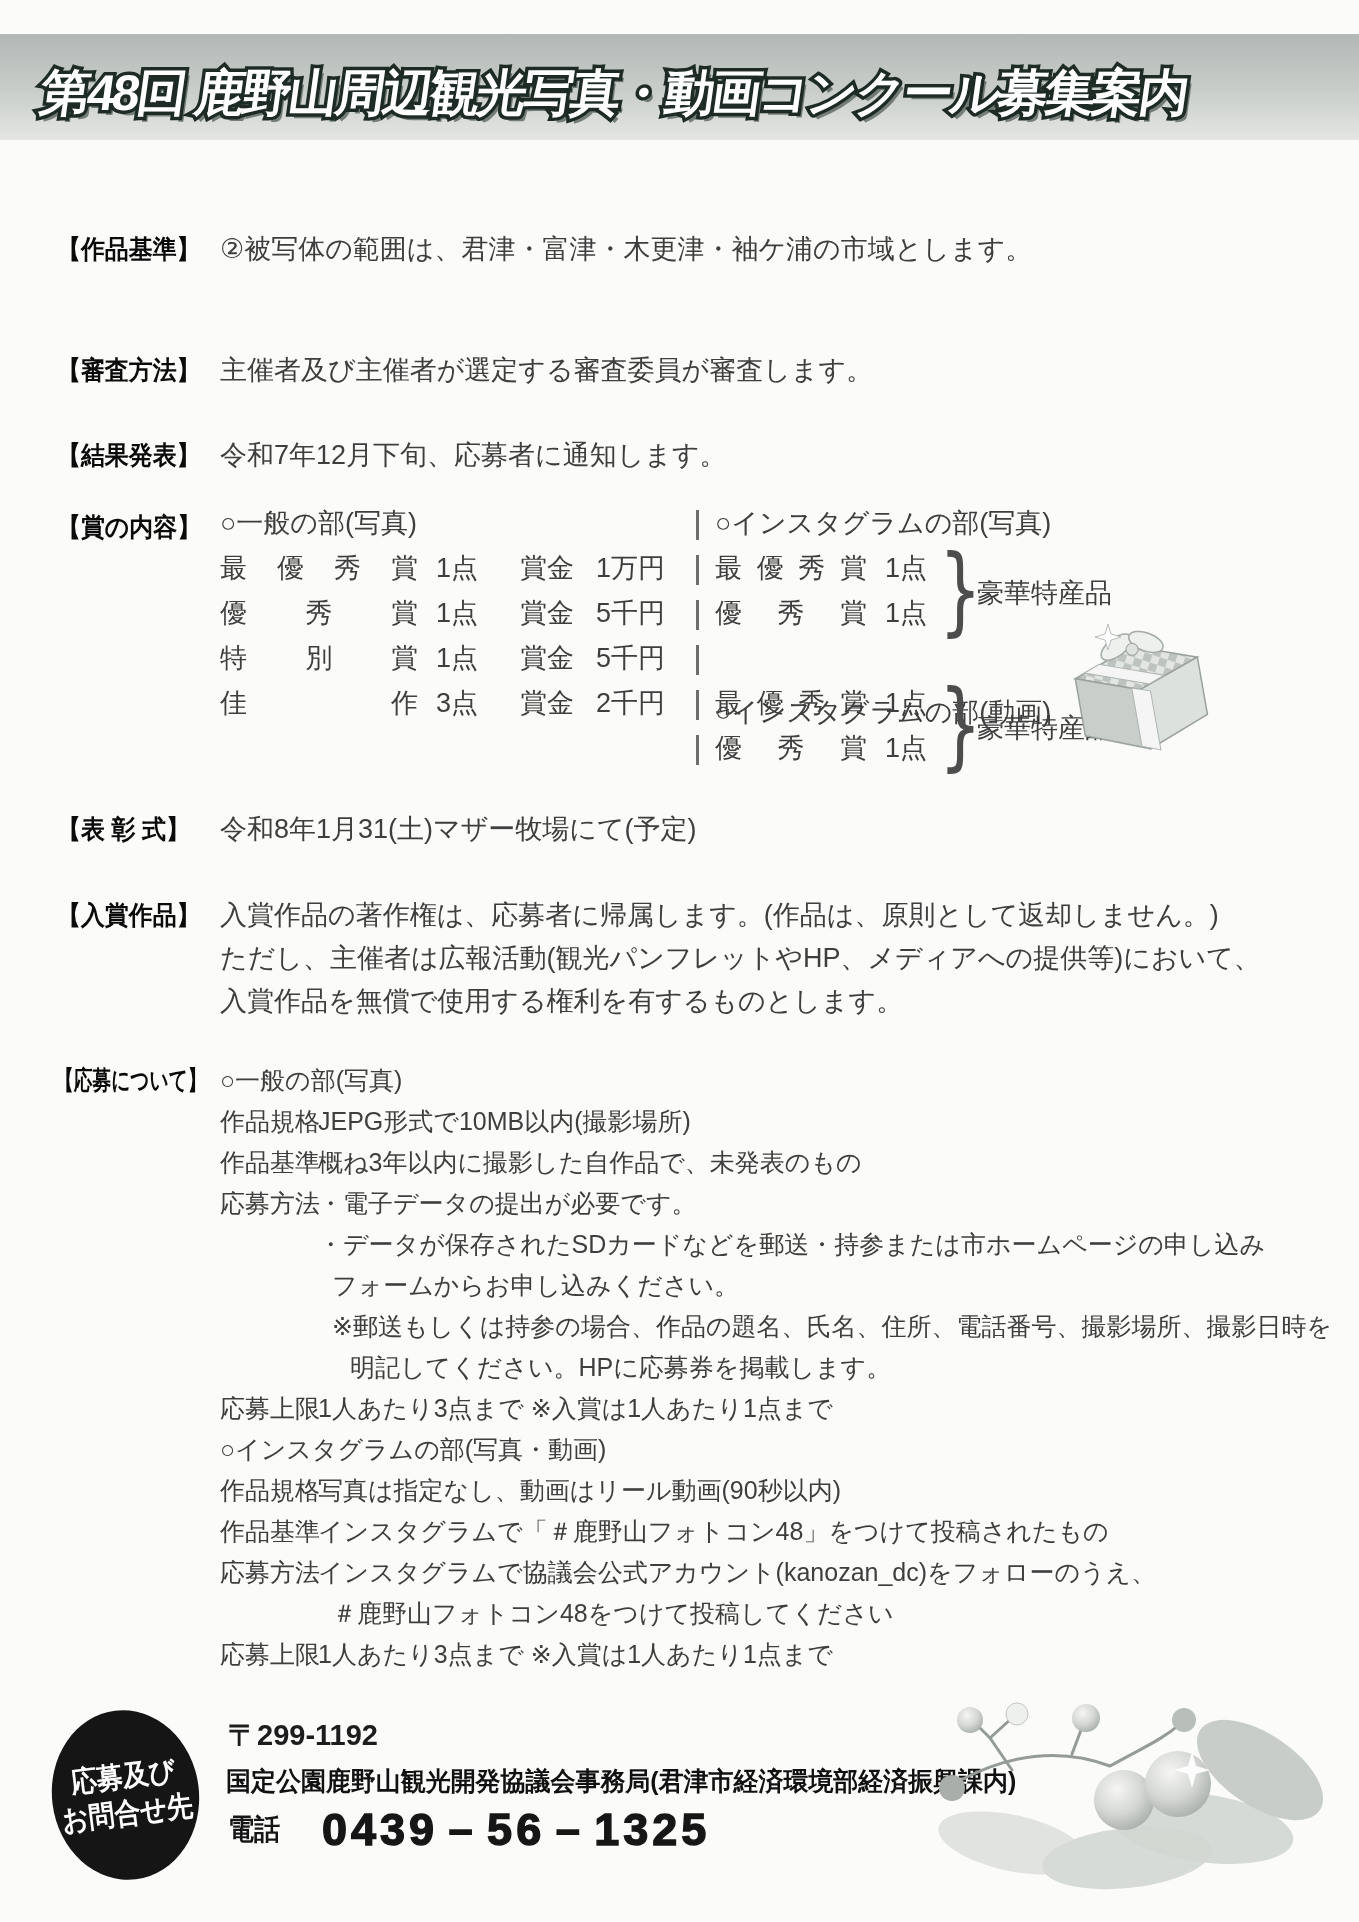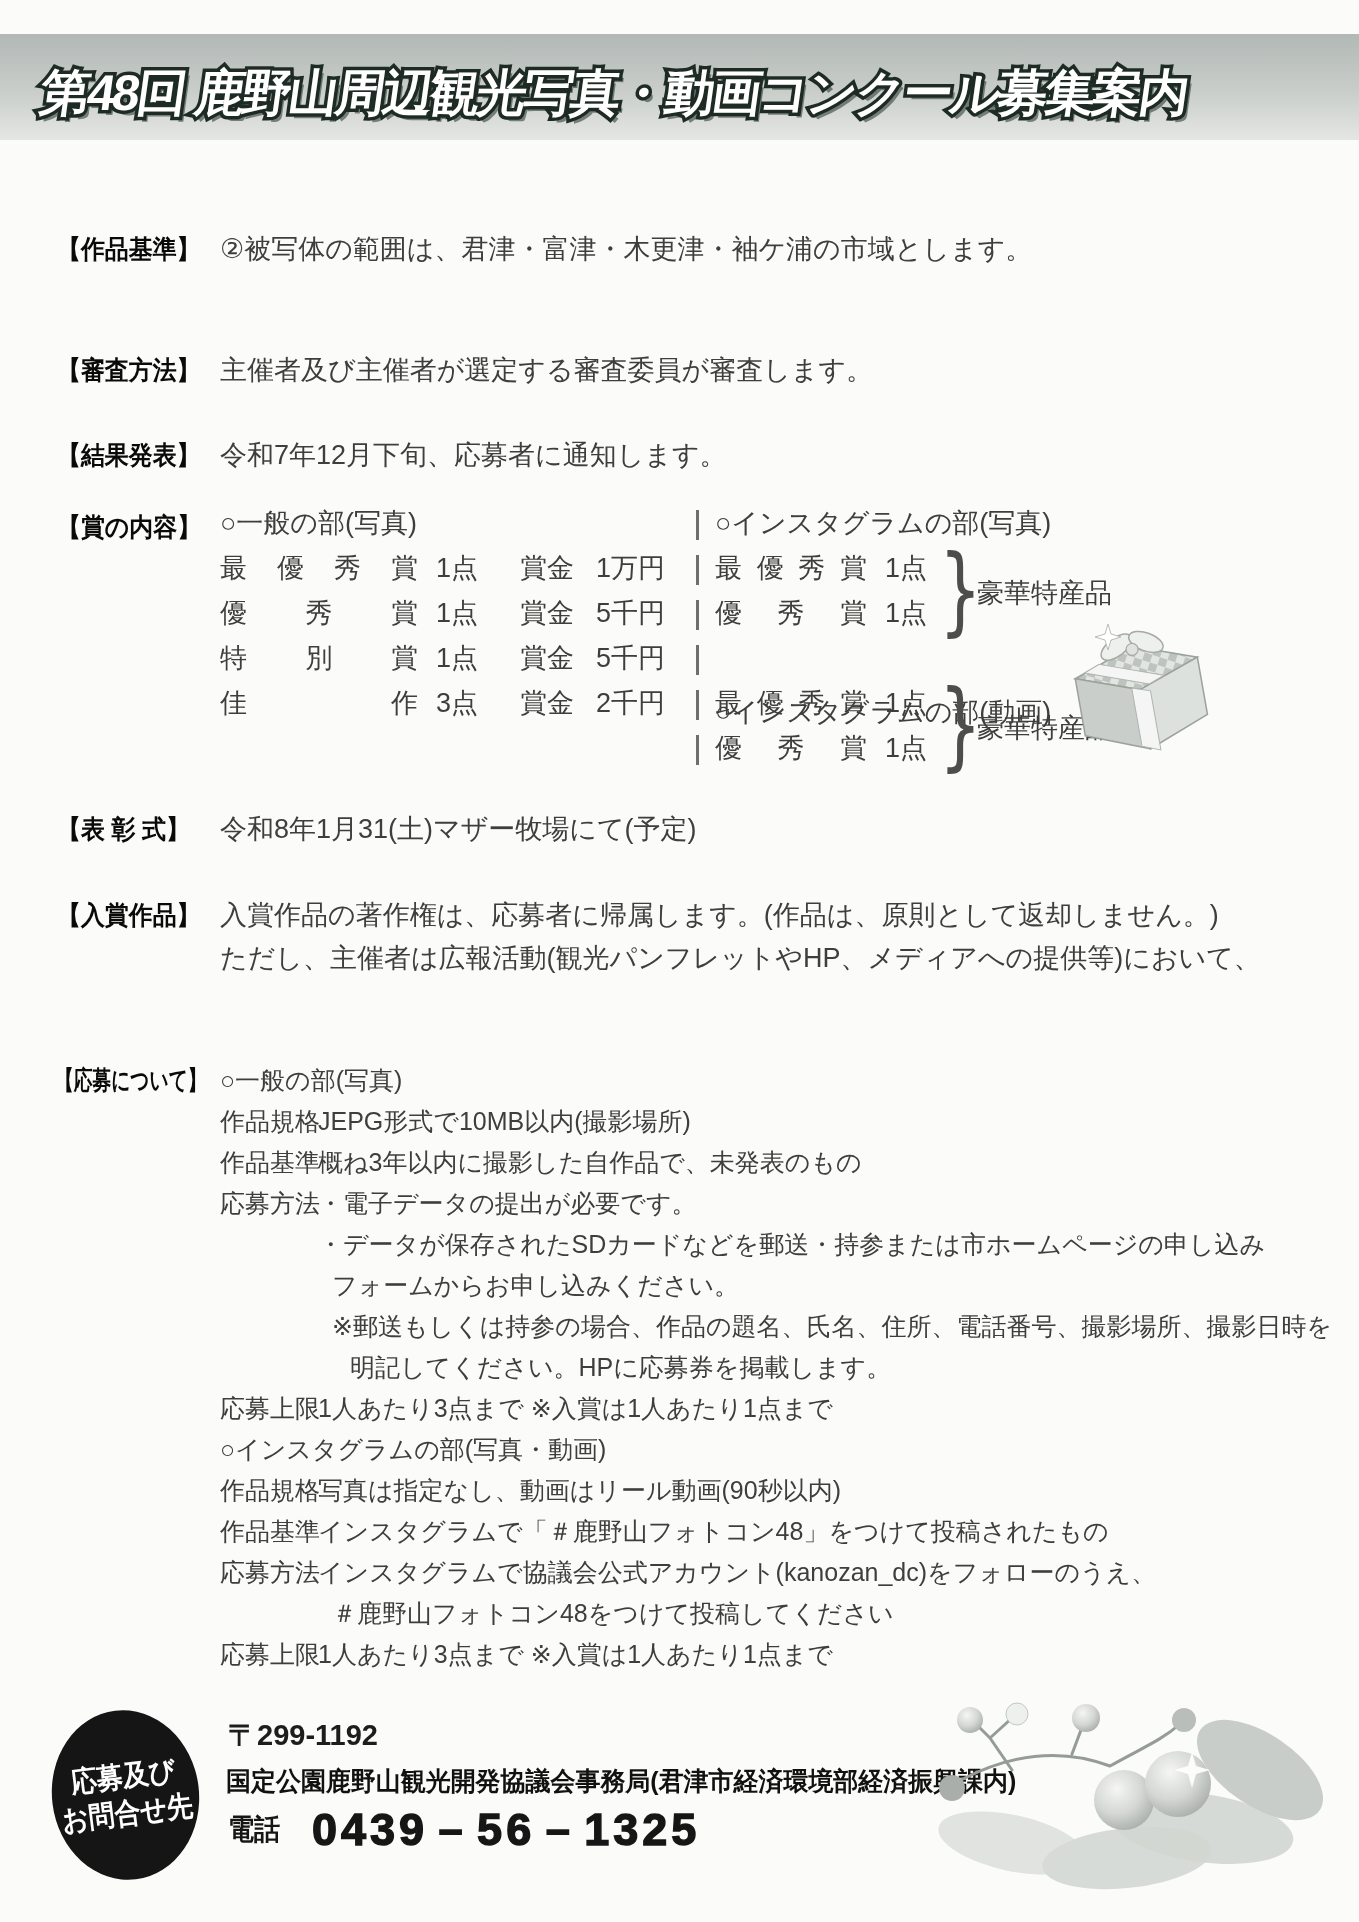--- a/index.html
+++ b/index.html
@@ -61,21 +61,21 @@
          display:flex;flex-direction:column;justify-content:center;align-items:center;
          transform:rotate(-7deg);color:#fff;font-weight:bold;}
   .badge div{font-size:29px;line-height:37px;white-space:nowrap;transform:scaleX(.9);}
   .addr-row{position:absolute;left:228px;top:1716px;display:flex;align-items:baseline;color:#1d1d1d;white-space:nowrap;}
   .postal{font-size:29px;font-weight:bold;}
   .addr{font-size:31px;font-weight:bold;margin-left:30px;letter-spacing:1px;}
   .org-row{position:absolute;left:226px;top:1764px;font-size:26px;font-weight:bold;color:#111;
            white-space:nowrap;letter-spacing:0;transform:scaleX(.96);transform-origin:left center;}
   .tel-row{position:absolute;left:228px;top:1800px;display:flex;align-items:center;color:#161616;white-space:nowrap;}
   .tel-label{font-size:29px;font-weight:bold;transform:scaleX(.9);transform-origin:left center;}
-  .tel-num{font-size:45px;font-weight:bold;margin-left:26px;letter-spacing:4px;-webkit-text-stroke:1.4px #161616;}
+  .tel-num{font-size:45px;font-weight:bold;margin-left:36px;letter-spacing:4px;-webkit-text-stroke:1.4px #161616;}
 
   .gift{position:absolute;left:1038px;top:594px;}
   .plant{position:absolute;left:862px;top:1678px;}
 </style>
 </head>
 <body>
 
 <div class="page">
 
   <div class="banner">
@@ -107,20 +107,21 @@
     <div class="sec-label">【表 彰 式】</div>
     <div class="sec-lines">
         <div class="sec-line">令和8年1月31(土)マザー牧場にて(予定)</div>
       </div>
   </div>
   <div class="section sec4">
     <div class="sec-label">【入賞作品】</div>
     <div class="sec-lines">
         <div class="sec-line">入賞作品の著作権は、応募者に帰属します。(作品は、原則として返却しません。)</div>
         <div class="sec-line">ただし、主催者は広報活動(観光パンフレットやHP、メディアへの提供等)において、</div>
+        <div class="sec-line">入賞作品を無償で使用する権利を有するものとします。</div>
       </div>
   </div>
 
   <div class="prize-label">【賞の内容】</div>
 
   <div class="prize-left">
     <div class="phead">○一般の部(写真)</div>
     <div id="prize-left-rows">
         <div class="prow" style="top: 45px;">
           <span class="p-name" style="width: 198px;">

